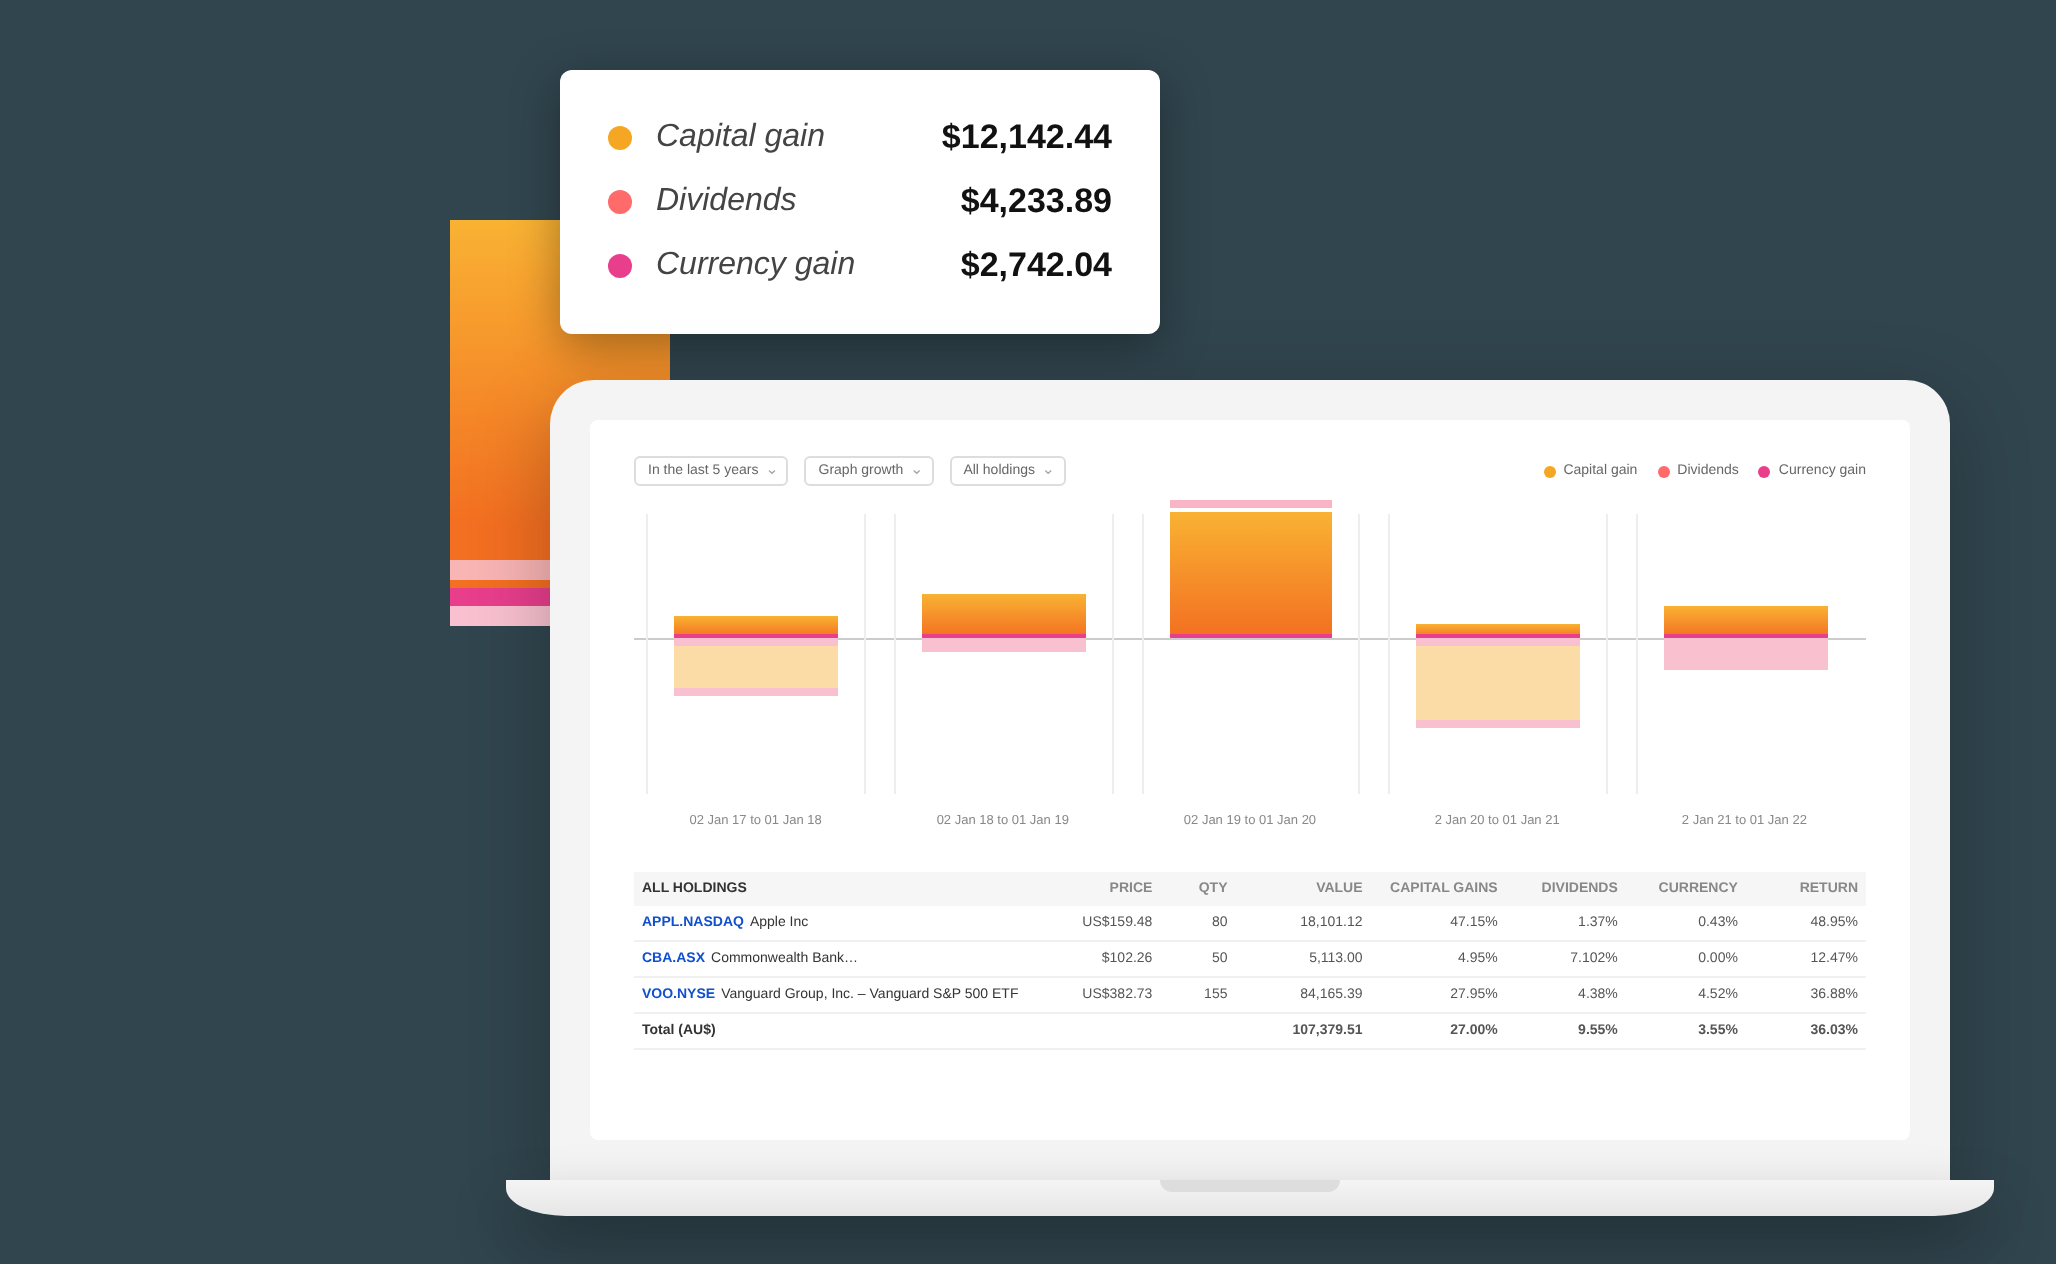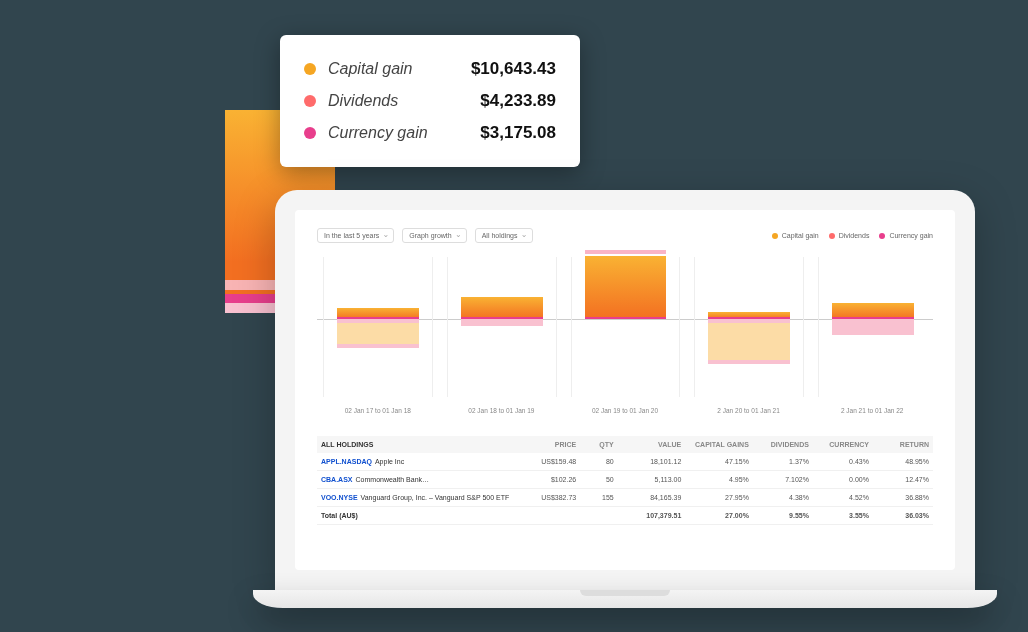--- a/index.html
+++ b/index.html
@@ -168,31 +168,31 @@
 
 <div class="deco-bar"></div>
 <div class="deco-div2" style="top:280px"></div>
 <div class="deco-cur" style="top:294px"></div>
 <div class="deco-div" style="top:303px; background:#f9c1d0;"></div>
 
 <div class="tooltip-card">
   <div class="tt-row">
     <span class="tt-dot dot-cap"></span>
     <span class="tt-label">Capital gain</span>
-    <span class="tt-val">$10,643.43</span>
+    <span class="tt-val">$12,142.44</span>
   </div>
   <div class="tt-row">
     <span class="tt-dot dot-div"></span>
     <span class="tt-label">Dividends</span>
     <span class="tt-val">$4,233.89</span>
   </div>
   <div class="tt-row">
     <span class="tt-dot dot-cur"></span>
     <span class="tt-label">Currency gain</span>
-    <span class="tt-val">$3,175.08</span>
+    <span class="tt-val">$2,742.04</span>
   </div>
 </div>
 
 <div class="laptop">
   <div class="laptop-screen">
     <div class="screen-inner">
 
       <div class="topbar">
         <div class="sel"><span>In the last 5 years</span></div>
         <div class="sel"><span>Graph growth</span></div>

